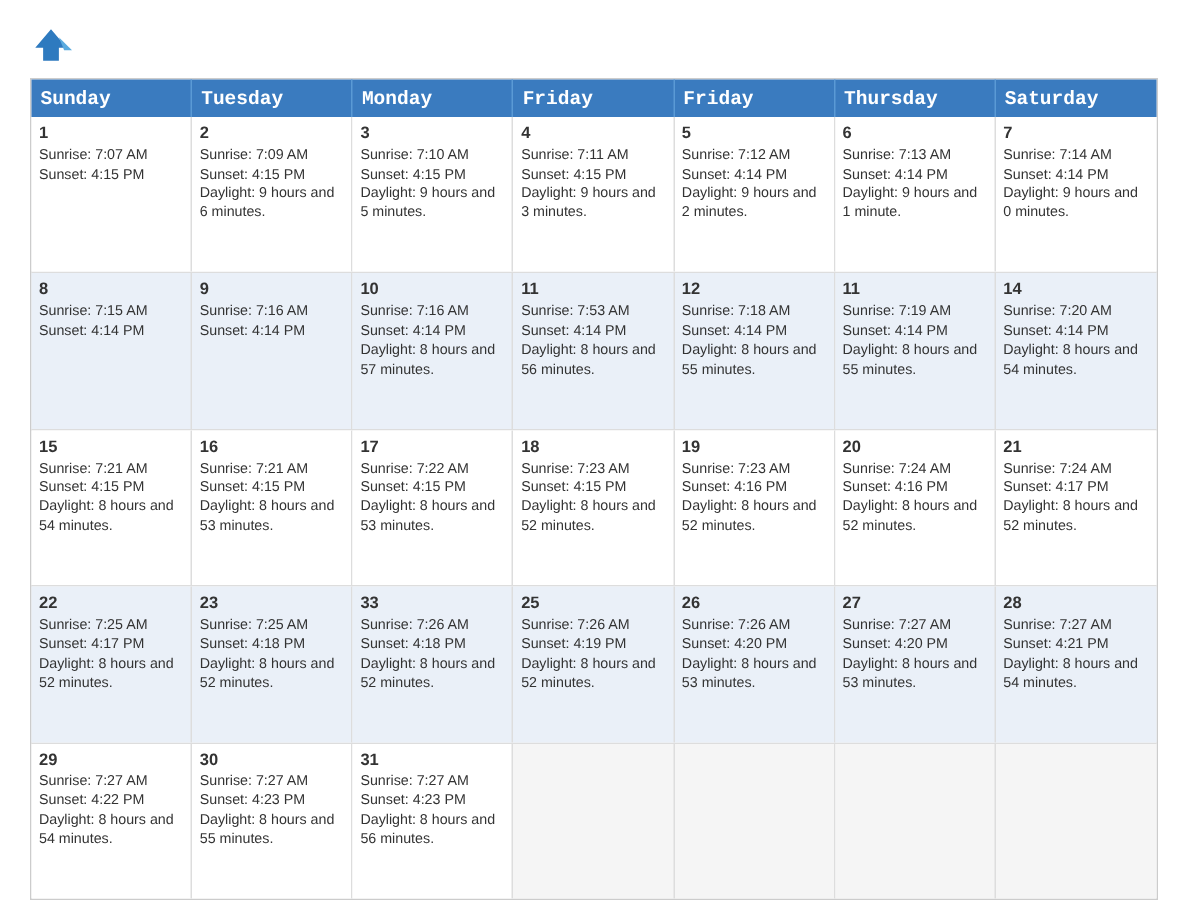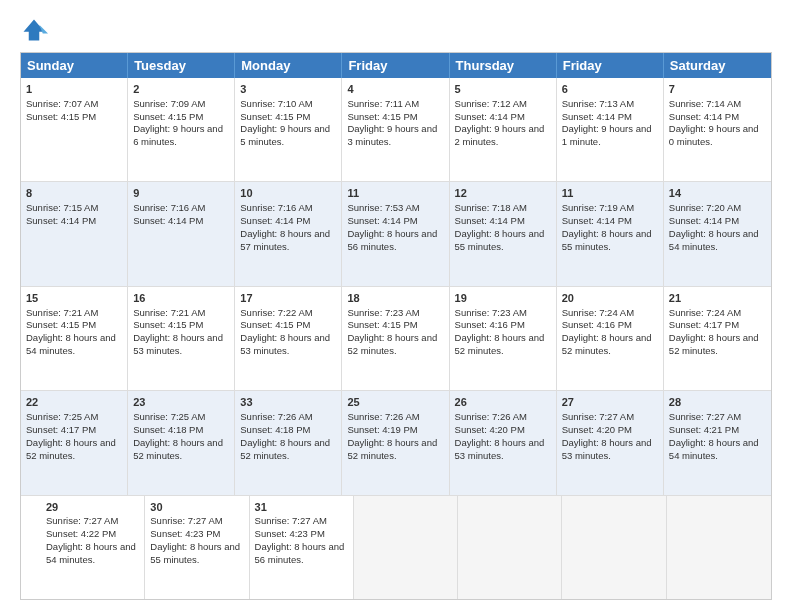--- a/index.html
+++ b/index.html
@@ -69,38 +69,38 @@
       display: grid;
       grid-template-columns: repeat(7, 1fr);
       background: #3a7bbf;
     }
     .cal-header-cell {
       color: #fff;
       font-size: 13px;
       font-weight: bold;
       padding: 5px 6px;
       border-right: 1px solid #5a9ad5;
+      font-family: Liberation Mono, monospace;
     }
     .cal-header-cell:last-child {
       border-right: none;
     }
     .cal-body {
       flex: 1;
       display: flex;
       flex-direction: column;
     }
     .cal-row {
       display: grid;
       grid-template-columns: repeat(7, 1fr);
       flex: 1;
       border-bottom: 1px solid #ddd;
     }
     .cal-row:last-child {
       border-bottom: none;
-      margin-left: 20px;
     }
     .cal-cell {
       padding: 4px 5px;
       border-right: 1px solid #ddd;
       font-size: 9.5px;
       color: #333;
       line-height: 1.35;
       vertical-align: top;
       background: #fff;
     }
@@ -140,22 +140,22 @@
       <div class="subtitle"></div>
     </div>
   </div>
 
   <div class="calendar">
     <div class="cal-header">
     <div class="cal-header-cell">Sunday</div>
         <div class="cal-header-cell">Tuesday</div>
         <div class="cal-header-cell">Monday</div>
         <div class="cal-header-cell">Friday</div>
+        <div class="cal-header-cell">Friday</div>
         <div class="cal-header-cell">Thursday</div>
-        <div class="cal-header-cell">Friday</div>
         <div class="cal-header-cell">Saturday</div>
       </div>
     <div class="cal-body">
     <div class="cal-row">
           <div class="cal-cell"><span class="day-num">1</span><span>Sunrise: 7:07 AM</span><br><span>Sunset: 4:15 PM</span><br></div>
           <div class="cal-cell"><span class="day-num">2</span><span>Sunrise: 7:09 AM</span><br><span>Sunset: 4:15 PM</span><br><span>Daylight: 9 hours and 6 minutes.</span></div>
           <div class="cal-cell"><span class="day-num">3</span><span>Sunrise: 7:10 AM</span><br><span>Sunset: 4:15 PM</span><br><span>Daylight: 9 hours and 5 minutes.</span></div>
           <div class="cal-cell"><span class="day-num">4</span><span>Sunrise: 7:11 AM</span><br><span>Sunset: 4:15 PM</span><br><span>Daylight: 9 hours and 3 minutes.</span></div>
           <div class="cal-cell"><span class="day-num">5</span><span>Sunrise: 7:12 AM</span><br><span>Sunset: 4:14 PM</span><br><span>Daylight: 9 hours and 2 minutes.</span></div>
           <div class="cal-cell"><span class="day-num">6</span><span>Sunrise: 7:13 AM</span><br><span>Sunset: 4:14 PM</span><br><span>Daylight: 9 hours and 1 minute.</span></div>

